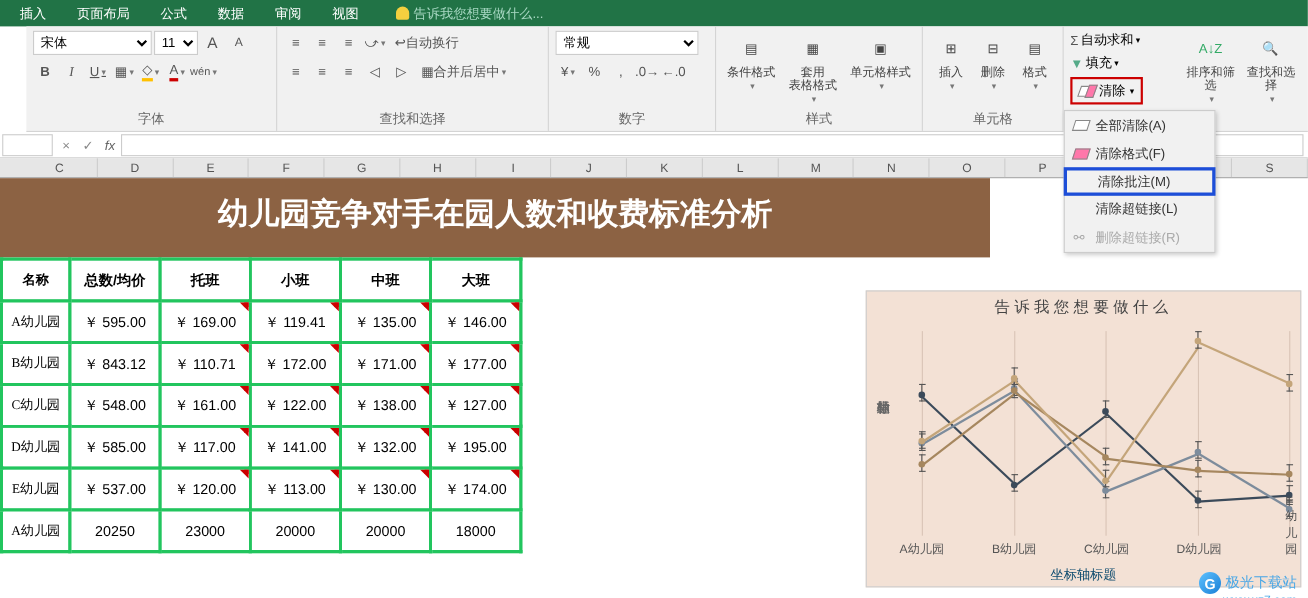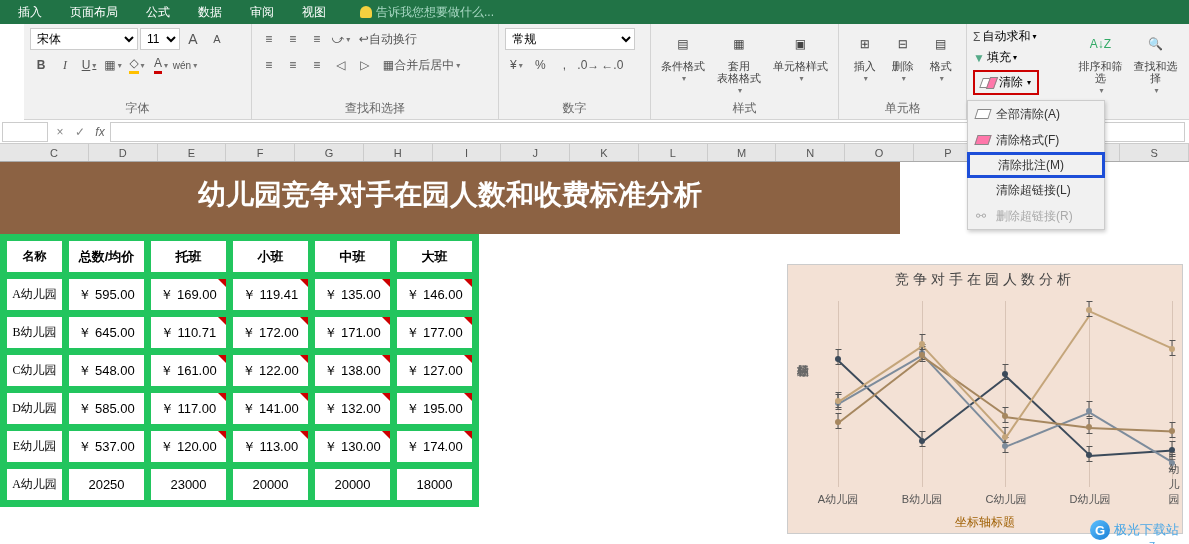--- a/index.html
+++ b/index.html
@@ -47,38 +47,38 @@
   .fx { font-style: italic; color: #666; }
   .fxin { flex: 1; height: 20px; border: 1px solid #ccc; margin-right: 4px; }
   
   .headers { height: 18px; background: #e6e6e6; display: flex; border-bottom: 1px solid #aaa; padding-left: 20px; }
   .ch { width: 82px; text-align: center; line-height: 18px; color: #555; border-right: 1px solid #ccc; font-size: 11px; }
   
   .sheet { position: relative; }
   .title-band { background: #8c6243; color: #fff; font-size: 28px; font-weight: bold; text-align: center; padding: 14px 0; width: 900px; height: 72px;}
   
   .tbl { border-collapse: collapse; margin-top: 0; }
-  .tbl th, .tbl td { border: 7px solid #22c55e; padding: 0; height: 38px; text-align: center; font-size: 13px; position: relative; }
+  .tbl th, .tbl td { border: 3px solid #22c55e; padding: 0; height: 38px; text-align: center; font-size: 13px; position: relative; }
   .tbl th { background: #fff; font-weight: bold; width: 82px; }
   .tbl td { width: 82px; background: #fff; font-family: Liberation Sans, sans-serif; }
   .tbl th:first-child, .tbl td:first-child { width: 62px; font-family: "Microsoft YaHei"; font-size: 12px; }
   .tbl th:nth-child(2) { width: 72px; }
   .tbl td.cmt::after { content: ""; position: absolute; top: 0; right: 0; border: 4px solid transparent; border-top-color: #c00; border-right-color: #c00; }
   
   .chart { position: absolute; right: 6px; top: 264px; width: 396px; height: 270px; background: #f3e1d5; border: 1px solid #ccc; }
   .chart-title { text-align: center; font-size: 14px; padding: 6px 0; color: #444; letter-spacing: 4px; }
   .plot { position: absolute; left: 50px; right: 10px; top: 36px; bottom: 46px; }
   .grid-v { position: absolute; top: 0; bottom: 0; width: 0; border-left: 1px solid #d9c4b6; }
   .pt { width: 6px; height: 6px; border-radius: 50%; position: absolute; transform: translate(-50%,-50%); }
   .ln { position: absolute; height: 2px; }
   .err { position: absolute; width: 0; border-left: 1px solid #555; height: 16px; transform: translateX(-50%); }
   .err::before, .err::after { content:""; position:absolute; left:-3px; width:6px; border-top:1px solid #555; }
   .err::before { top:0; } .err::after { bottom:0; }
   .xcat { position: absolute; bottom: 26px; font-size: 11px; color: #555; transform: translateX(-50%); }
-  .xlabel { position: absolute; bottom: 2px; left: 0; right: 0; text-align: center; font-size: 12px; color: #a16207; }
+  .xlabel { position: absolute; bottom: 2px; left: 0; right: 0; text-align: center; font-size: 12px; color: #0c4a6e; }
   .ylabel { position: absolute; left: 6px; top: 90px; writing-mode: vertical-rl; font-size: 12px; color: #666; }
   
   .popup { position: absolute; top: 100px; right: 84px; width: 138px; background: #f1f1f1; border: 1px solid #ccc; box-shadow: 1px 2px 4px rgba(0,0,0,0.2); z-index: 10; }
   .popup .pi { height: 26px; display: flex; align-items: center; padding: 0 8px; gap: 6px; color: #333; }
   .popup .pi .pe { width: 14px; height: 10px; background:#fff; border:1px solid #888; transform: skewX(-18deg); }
   .popup .hl { border: 3px solid #1d4ed8; margin: -1px; }
   .popup .disabled { color: #aaa; }
   
   .watermark { position: absolute; right: 10px; bottom: 4px; display: flex; align-items: center; gap: 4px; font-size: 13px; color: #4aa7e6; z-index: 5; }
   .watermark .sub { position:absolute; bottom:-12px; right:0; font-size:11px; color:#4aa7e6; }
@@ -273,21 +273,21 @@
         <tr>
           <td>A幼儿园</td>
           <td>￥ 595.00</td>
           <td class="cmt">￥ 169.00</td>
           <td class="cmt">￥ 119.41</td>
           <td class="cmt">￥ 135.00</td>
           <td class="cmt">￥ 146.00</td>
         </tr>
         <tr>
           <td>B幼儿园</td>
-          <td>￥ 645.00</td>
+          <td>￥ 843.12</td>
           <td class="cmt">￥ 110.71</td>
           <td class="cmt">￥ 172.00</td>
           <td class="cmt">￥ 171.00</td>
           <td class="cmt">￥ 177.00</td>
         </tr>
         <tr>
           <td>C幼儿园</td>
           <td>￥ 548.00</td>
           <td class="cmt">￥ 161.00</td>
           <td class="cmt">￥ 122.00</td>
@@ -316,21 +316,21 @@
           <td>23000</td>
           <td>20000</td>
           <td>20000</td>
           <td>18000</td>
         </tr>
       </tbody>
   </table>
 </div>
 
 <div class="chart">
-  <div class="chart-title">竞争对手在园人数分析</div>
+  <div class="chart-title">告诉我您想要做什么</div>
   <div class="ylabel">坐标轴标题</div>
   <div class="plot" id="plot">
       <div class="grid-v" style="left: 0%;"></div>
       <div class="grid-v" style="left: 25%;"></div>
       <div class="grid-v" style="left: 50%;"></div>
       <div class="grid-v" style="left: 75%;"></div>
       <div class="grid-v" style="left: 100%;"></div>
       <div class="ln" style="left: 0%; top: 31%; width: 115.45px; background: rgb(59, 74, 90); transform-origin: 0px 0px; transform: rotate(43.3153deg);"></div>
       <div class="ln" style="left: 25%; top: 75%; width: 106.09px; background: rgb(59, 74, 90); transform-origin: 0px 0px; transform: rotate(-37.6476deg);"></div>
       <div class="ln" style="left: 50%; top: 39%; width: 115.45px; background: rgb(59, 74, 90); transform-origin: 0px 0px; transform: rotate(43.3153deg);"></div>

